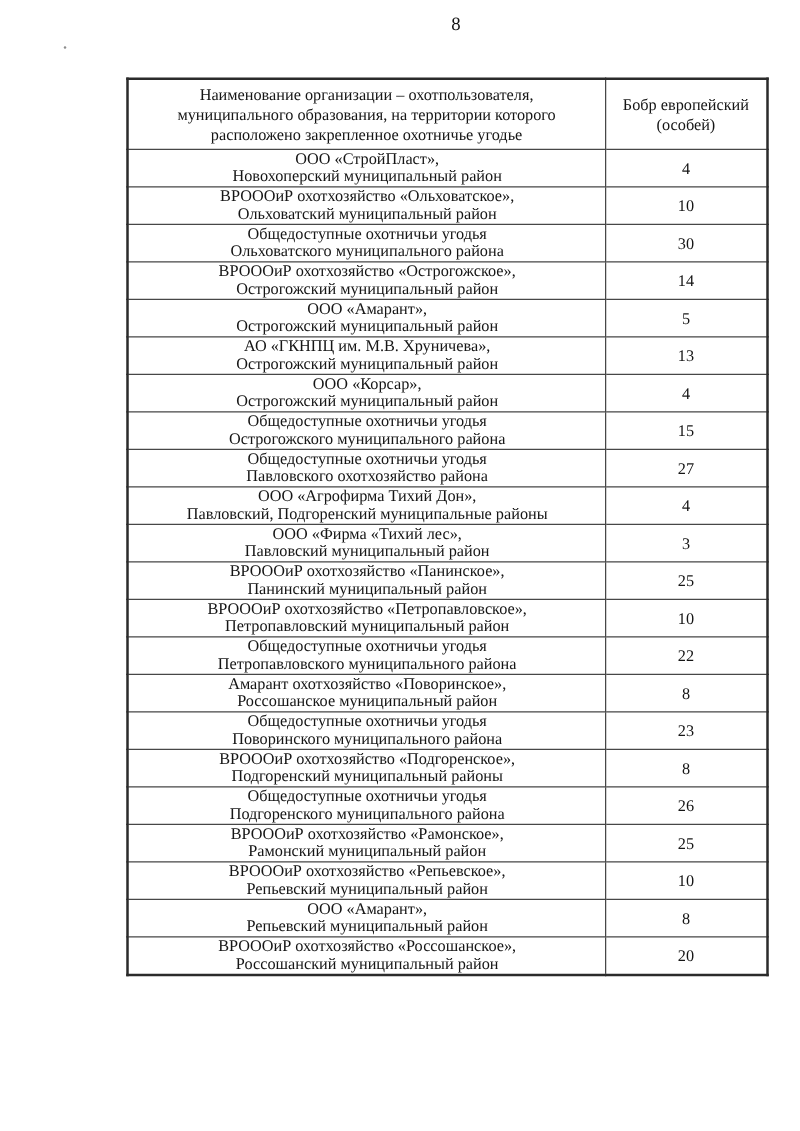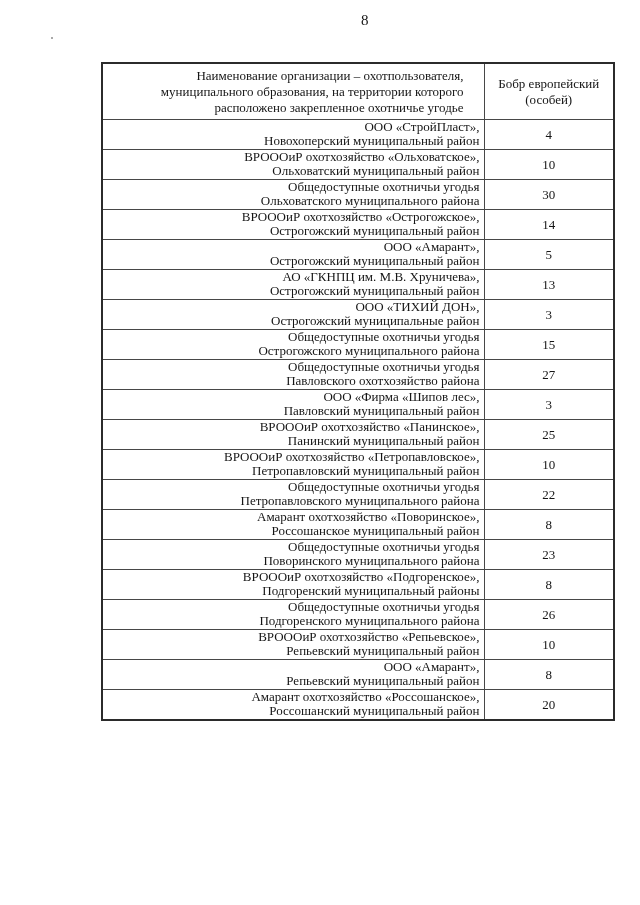--- a/index.html
+++ b/index.html
@@ -49,38 +49,38 @@
   table.scan-table {
     border: 2px solid #2b2b2b;
   }
   col.c-org { width: 382px; }
   col.c-val { width: 130px; }
   th.th-org {
     height: 51px;
     font-weight: normal;
     font-size: 13px;
     line-height: 16px;
-    text-align: right;
+    text-align: center;
     vertical-align: middle;
     padding: 2px 20px;
   }
   th.th-val {
     font-weight: normal;
     font-size: 13px;
     line-height: 16px;
     text-align: center;
     vertical-align: middle;
     padding: 2px 6px;
   }
   td.td-org {
     height: 28px;
     padding: 0 4px 1px 5px;
     font-size: 13px;
     line-height: 14px;
-    text-align: right;
+    text-align: center;
     vertical-align: middle;
     white-space: nowrap;
     overflow: hidden;
   }
   td.td-val {
     text-align: center;
     vertical-align: middle;
     font-size: 13px;
     padding: 0;
   }
@@ -147,50 +147,57 @@
   </tr>
 
   <tr>
     <td class="td-org">
       <div class="org-line1">АО «ГКНПЦ им. М.В. Хруничева»,</div>
       <div class="org-line2">Острогожский муниципальный район</div>
     </td>
     <td class="td-val">13</td>
   </tr>
 
-
-  <tr>
-    <td class="td-org">
-      <div class="org-line1">ООО «ТИХИЙ ДОН»,</div>
-      <div class="org-line2">Острогожский муниципальные район</div>
-    </td>
-    <td class="td-val">3</td>
-  </tr>
+  <tr>
+    <td class="td-org">
+      <div class="org-line1">ООО «Корсар»,</div>
+      <div class="org-line2">Острогожский муниципальный район</div>
+    </td>
+    <td class="td-val">4</td>
+  </tr>
+
 
   <tr>
     <td class="td-org">
       <div class="org-line1">Общедоступные охотничьи угодья</div>
       <div class="org-line2">Острогожского муниципального района</div>
     </td>
     <td class="td-val">15</td>
   </tr>
 
 
   <tr>
     <td class="td-org">
       <div class="org-line1">Общедоступные охотничьи угодья</div>
       <div class="org-line2">Павловского охотхозяйство района</div>
     </td>
     <td class="td-val">27</td>
   </tr>
 
-
-  <tr>
-    <td class="td-org">
-      <div class="org-line1">ООО «Фирма «Шипов лес»,</div>
+  <tr>
+    <td class="td-org">
+      <div class="org-line1">ООО «Агрофирма Тихий Дон»,</div>
+      <div class="org-line2">Павловский, Подгоренский муниципальные районы</div>
+    </td>
+    <td class="td-val">4</td>
+  </tr>
+
+  <tr>
+    <td class="td-org">
+      <div class="org-line1">ООО «Фирма «Тихий лес»,</div>
       <div class="org-line2">Павловский муниципальный район</div>
     </td>
     <td class="td-val">3</td>
   </tr>
 
   <tr>
     <td class="td-org">
       <div class="org-line1">ВРОООиР охотхозяйство «Панинское»,</div>
       <div class="org-line2">Панинский муниципальный район</div>
     </td>
@@ -238,40 +245,47 @@
   </tr>
 
   <tr>
     <td class="td-org">
       <div class="org-line1">Общедоступные охотничьи угодья</div>
       <div class="org-line2">Подгоренского муниципального района</div>
     </td>
     <td class="td-val">26</td>
   </tr>
 
+  <tr>
+    <td class="td-org">
+      <div class="org-line1">ВРОООиР охотхозяйство «Рамонское»,</div>
+      <div class="org-line2">Рамонский муниципальный район</div>
+    </td>
+    <td class="td-val">25</td>
+  </tr>
 
   <tr>
     <td class="td-org">
       <div class="org-line1">ВРОООиР охотхозяйство «Репьевское»,</div>
       <div class="org-line2">Репьевский муниципальный район</div>
     </td>
     <td class="td-val">10</td>
   </tr>
 
   <tr>
     <td class="td-org">
       <div class="org-line1">ООО «Амарант»,</div>
       <div class="org-line2">Репьевский муниципальный район</div>
     </td>
     <td class="td-val">8</td>
   </tr>
 
   <tr>
     <td class="td-org">
-      <div class="org-line1">Амарант охотхозяйство «Россошанское»,</div>
+      <div class="org-line1">ВРОООиР охотхозяйство «Россошанское»,</div>
       <div class="org-line2">Россошанский муниципальный район</div>
     </td>
     <td class="td-val">20</td>
   </tr>
 </tbody>
   </table>
 
 </div>
 
 </body></html>

